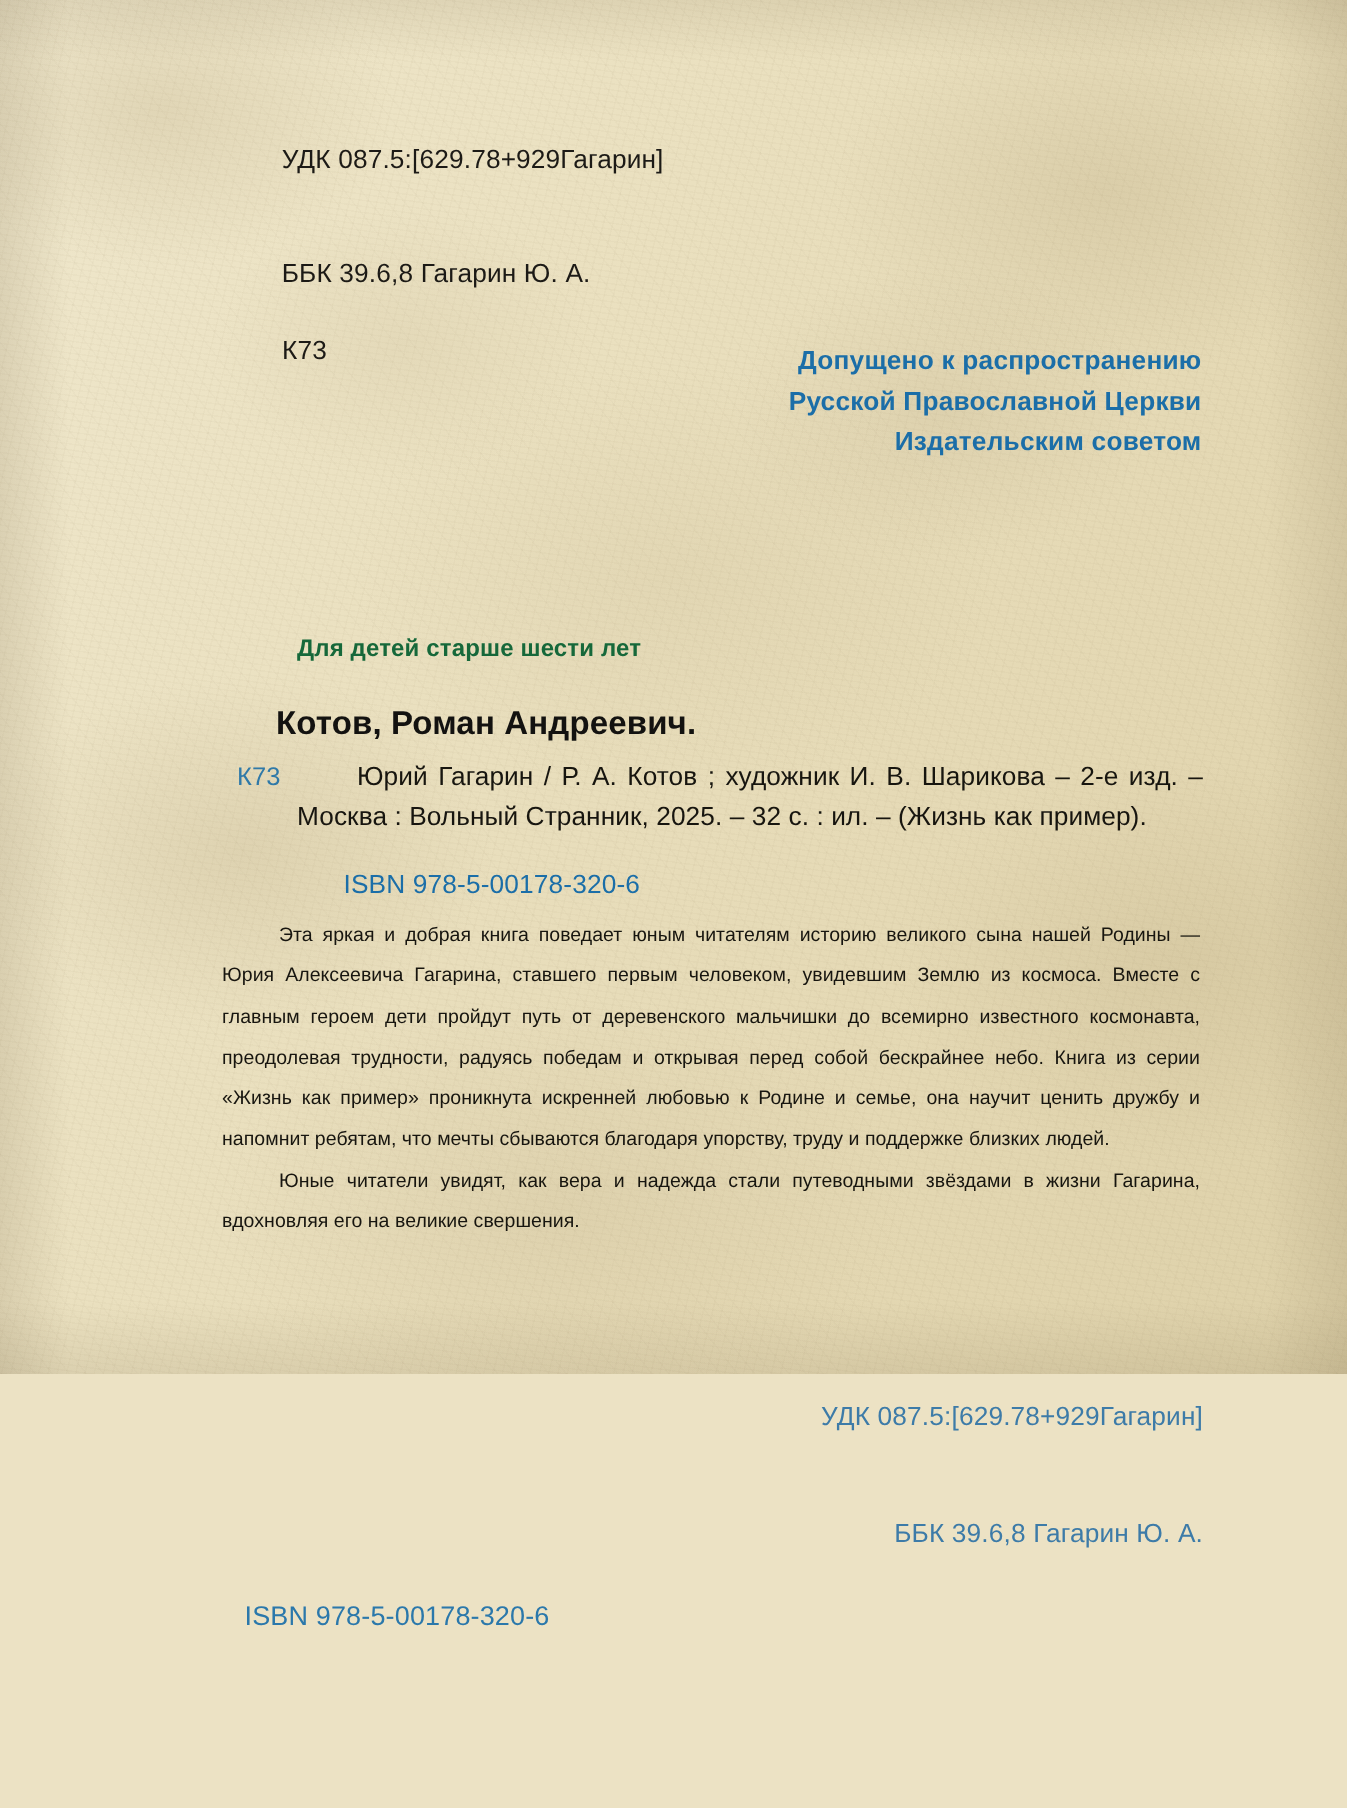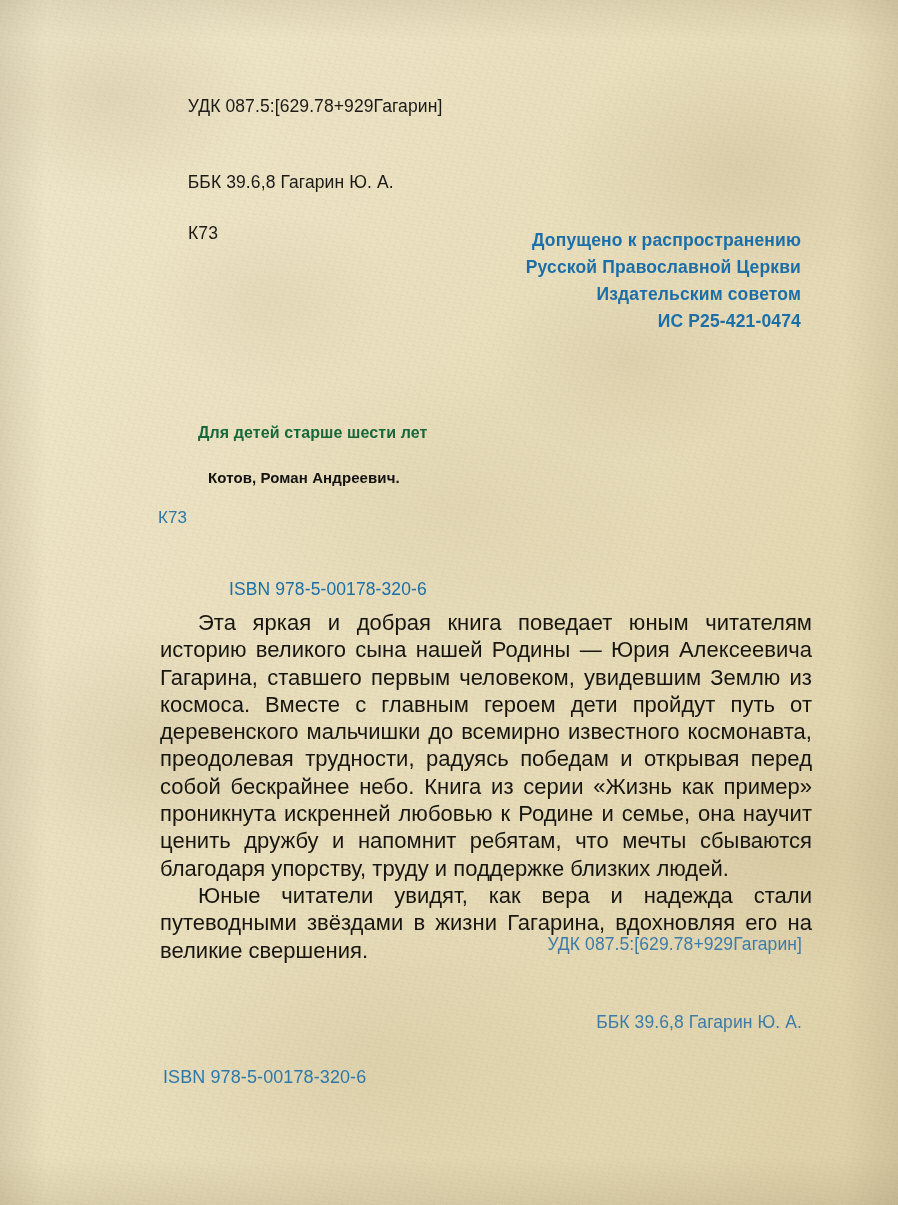--- a/index.html
+++ b/index.html
@@ -12,21 +12,21 @@
     height: 1205px;
     overflow: hidden;
     font-family: "Liberation Sans", sans-serif;
     background: #ece2c4;
   }
 
   
   .page {
     position: relative;
     width: 898px;
-    height: 1205px;
+    height: 916px;
     box-sizing: border-box;
     background-color: #eae0c0;
     background-image:
       
       radial-gradient(ellipse 220px 150px at 12% 8%,  rgba(176,158,116,0.22), rgba(176,158,116,0) 70%),
       radial-gradient(ellipse 260px 180px at 82% 14%, rgba(168,150,110,0.20), rgba(168,150,110,0) 70%),
       radial-gradient(ellipse 300px 200px at 50% 42%, rgba(190,174,134,0.16), rgba(190,174,134,0) 72%),
       radial-gradient(ellipse 240px 170px at 18% 62%, rgba(170,152,112,0.20), rgba(170,152,112,0) 70%),
       radial-gradient(ellipse 280px 190px at 88% 70%, rgba(176,158,116,0.20), rgba(176,158,116,0) 70%),
       radial-gradient(ellipse 320px 200px at 42% 88%, rgba(182,164,124,0.18), rgba(182,164,124,0) 72%),
@@ -92,23 +92,23 @@
     left: 198px;
     top: 424px;
     font-size: 16px;
     font-weight: bold;
     color: #16683a;
     letter-spacing: 0.1px;
   }
 
   
   #author-heading {
-    left: 208px;
+    left: 184px;
     top: 469px;
-    font-size: 15px;
+    font-size: 22px;
     font-weight: bold;
     color: #131210;
     letter-spacing: 0.1px;
   }
 
   
   #shelf-mark {
     left: 158px;
     top: 508px;
     font-size: 17px;
@@ -133,24 +133,24 @@
   #isbn-inline {
     left: 229px;
     top: 579px;
     font-size: 17.5px;
     color: #1b6ea8;
     letter-spacing: 0.1px;
   }
 
   
   #annotation {
-    left: 160px;
+    left: 148px;
     top: 609px;
     width: 652px;
-    font-size: 22px;
+    font-size: 13px;
     line-height: 27.3px;
     color: #17150f;
     text-align: justify;
     letter-spacing: 0.03px;
   }
   #annotation p { margin: 0; text-indent: 38px; }
 
   
   #classification-footer {
     right: 96px;
@@ -193,29 +193,29 @@
       <span>УДК 087.5:[629.78+929Гагарин]</span>
       <br>
       <span>ББК 39.6,8 Гагарин Ю. А.</span>
       <span class="indent">К73</span>
     </div>
 
     <div class="blk" id="imprimatur-block">
       <div>Допущено к распространению</div>
       <div>Русской Православной Церкви</div>
       <div>Издательским советом</div>
-      <div>ИС Р25-421-0474</div>
     </div>
 
     <div class="blk" id="age-note">Для детей старше шести лет</div>
 
     <div class="blk" id="author-heading">Котов, Роман Андреевич.</div>
 
     <div class="blk" id="shelf-mark">К73</div>
 
+    <div class="blk" id="bibliographic-description">Юрий Гагарин / Р. А. Котов ; художник И. В. Шарикова – 2-е изд. – Москва : Вольный Странник, 2025. – 32 с. : ил. – (Жизнь как пример).</div>
 
     <div class="blk" id="isbn-inline">ISBN 978-5-00178-320-6</div>
 
     <div class="blk" id="annotation">
       <p>Эта яркая и добрая книга поведает юным читателям историю великого сына нашей Родины — Юрия Алексеевича Гагарина, ставшего первым человеком, увидевшим Землю из космоса. Вместе с главным героем дети пройдут путь от деревенского мальчишки до всемирно известного космонавта, преодолевая трудности, радуясь победам и открывая перед собой бескрайнее небо. Книга из серии «Жизнь как пример» проникнута искренней любовью к Родине и семье, она научит ценить дружбу и напомнит ребятам, что мечты сбываются благодаря упорству, труду и поддержке близких людей.</p>
       <p>Юные читатели увидят, как вера и надежда стали путеводными звёздами в жизни Гагарина, вдохновляя его на великие свершения.</p>
     </div>
 
     <div class="blk" id="classification-footer">
       <span>УДК 087.5:[629.78+929Гагарин]</span>

